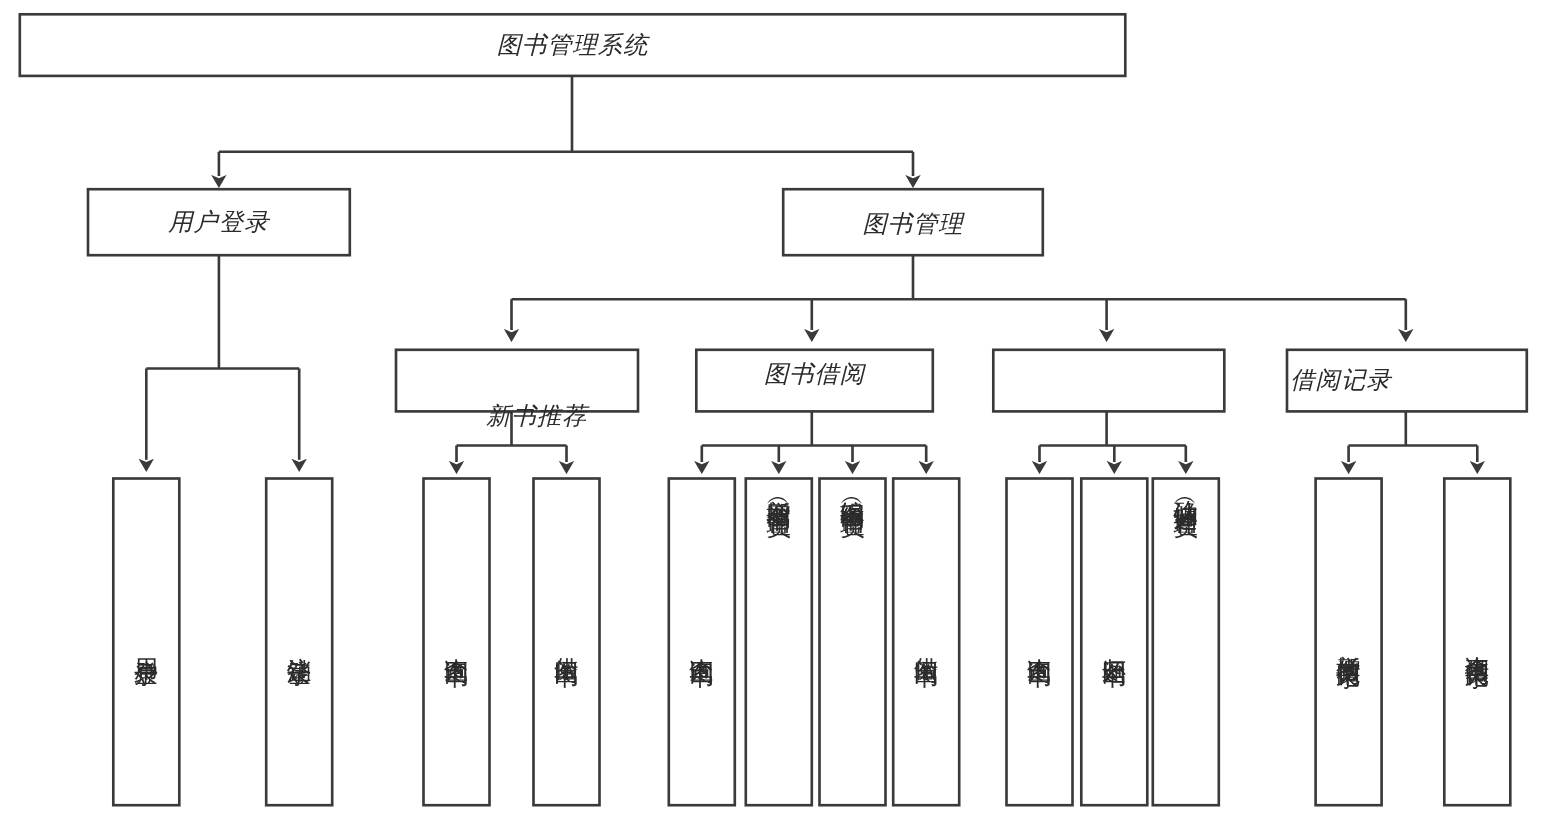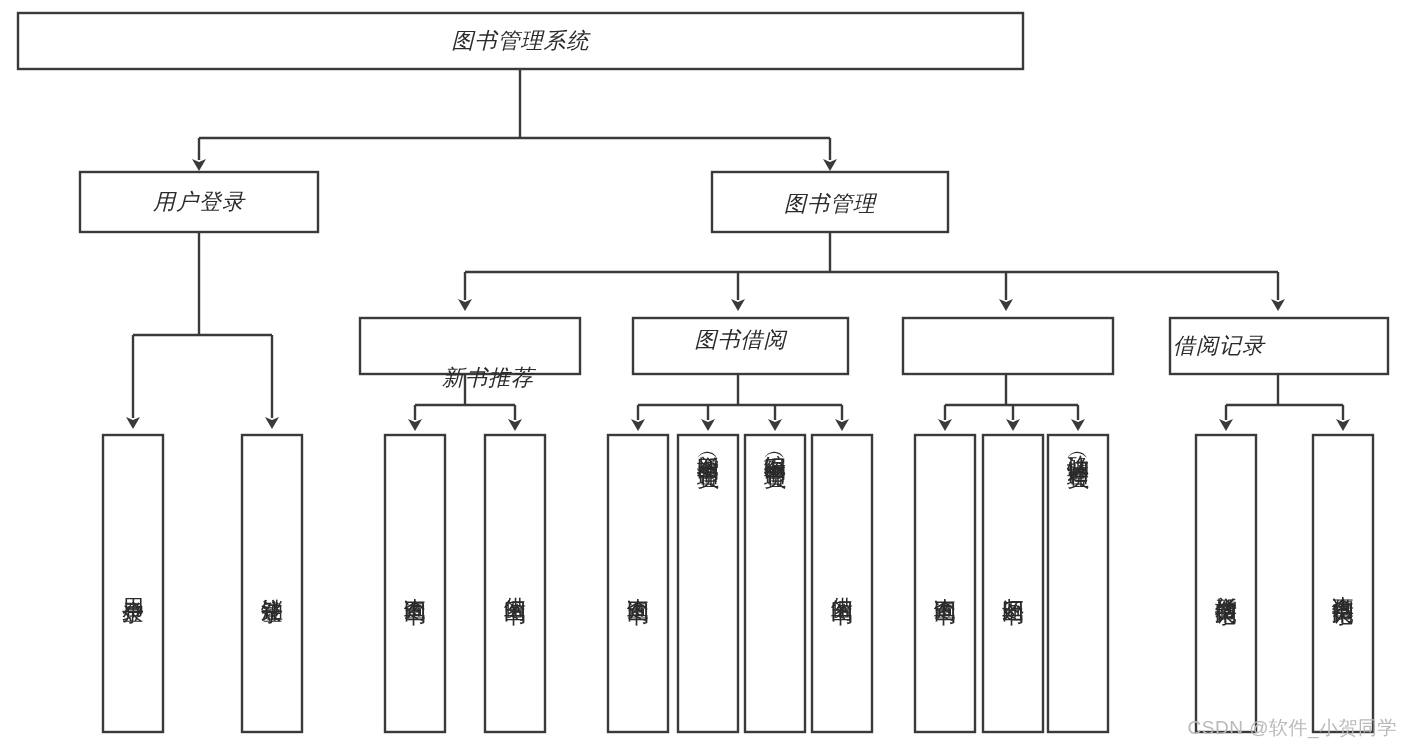--- a/index.html
+++ b/index.html
@@ -233,15 +233,14 @@
   <div class="vlabel-wrap" style="left:1048px; top:437px; width:60px; height:297px; align-items:flex-start;">
     <span class="vlabel-text">确认归还（管理员）</span>
   </div>
   <div class="vlabel-wrap" style="left:1196px; top:435px; width:60px; height:297px;">
     <span class="vlabel-text">新增借阅记录</span>
   </div>
   <div class="vlabel-wrap" style="left:1313px; top:435px; width:60px; height:297px;">
     <span class="vlabel-text">查询借阅记录</span>
   </div>
 
-  <div class="watermark">CSDN @软件_小贺同学</div>
 
 </div>
 
 </body></html>

